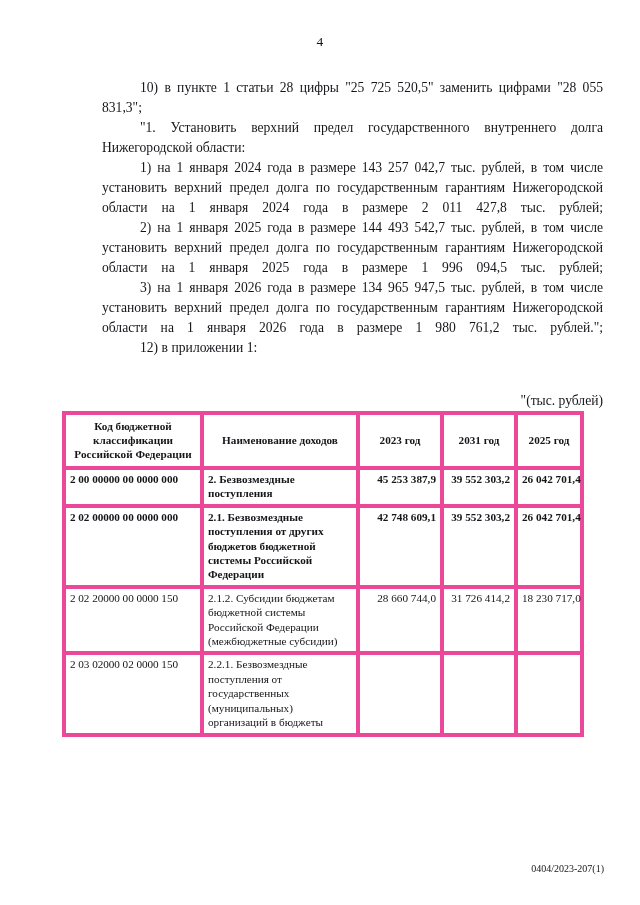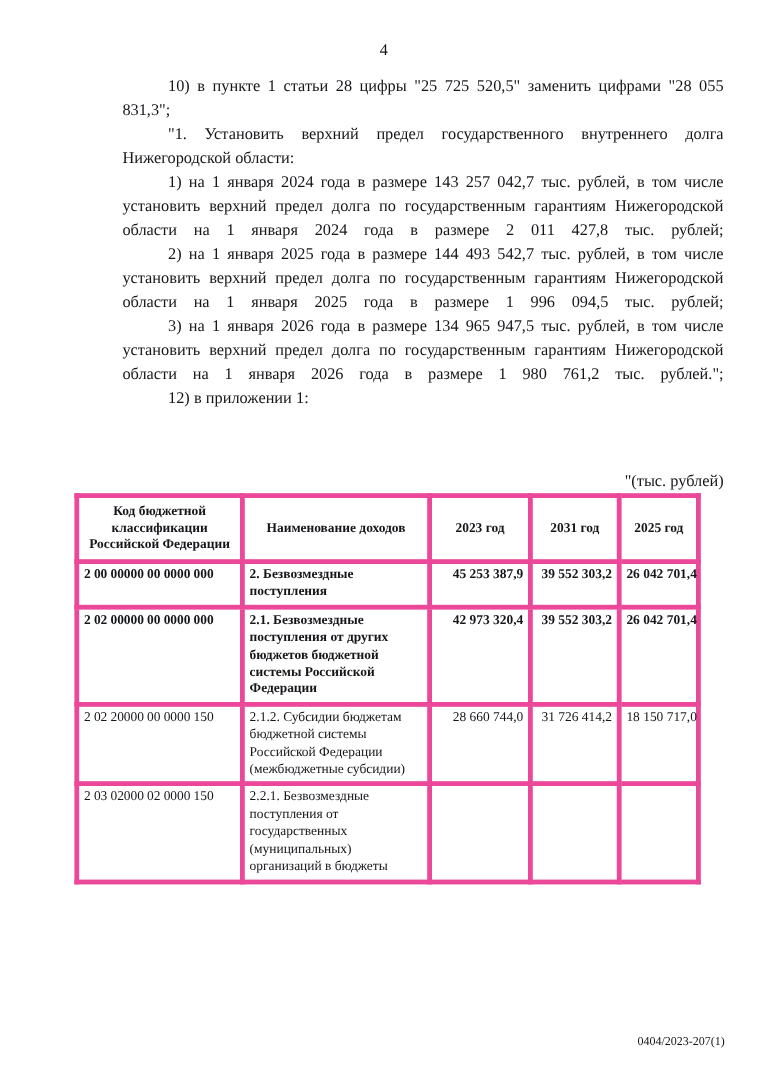--- a/index.html
+++ b/index.html
@@ -26,21 +26,21 @@
     position: absolute;
     top: 34px;
     left: 0;
     width: 640px;
     text-align: center;
     font-size: 13.5px;
     letter-spacing: 0.2px;
   }
   .body-text {
     position: absolute;
-    top: 62px;
+    top: 78px;
     left: 102px;
     width: 501px;
   }
   p.para {
     margin: 0;
     font-size: 13.6px;
     line-height: 20.0px;
     text-align: justify;
     text-indent: 38px;
     text-justify: inter-word;
@@ -157,30 +157,30 @@
         <tr class="bold">
           <td class="code">2 00 00000 00 0000 000</td>
           <td class="name">2. Безвозмездные поступления</td>
           <td class="num">45 253 387,9</td>
           <td class="num">39 552 303,2</td>
           <td class="num">26 042 701,4</td>
         </tr>
         <tr class="bold">
           <td class="code">2 02 00000 00 0000 000</td>
           <td class="name">2.1. Безвозмездные поступления от других бюджетов бюджетной системы Российской Федерации</td>
-          <td class="num">42 973 320,4</td>
+          <td class="num">42 748 609,1</td>
           <td class="num">39 552 303,2</td>
           <td class="num">26 042 701,4</td>
         </tr>
         <tr>
           <td class="code">2 02 20000 00 0000 150</td>
           <td class="name">2.1.2. Субсидии бюджетам бюджетной системы Российской Федерации (межбюджетные субсидии)</td>
           <td class="num">28 660 744,0</td>
           <td class="num">31 726 414,2</td>
-          <td class="num">18 150 717,0</td>
+          <td class="num">18 230 717,0</td>
         </tr>
         <tr>
           <td class="code">2 03 02000 02 0000 150</td>
           <td class="name">2.2.1. Безвозмездные поступления от государственных (муниципальных) организаций в бюджеты</td>
           <td class="num"></td>
           <td class="num"></td>
           <td class="num"></td>
         </tr>
       </tbody>
     </table>

